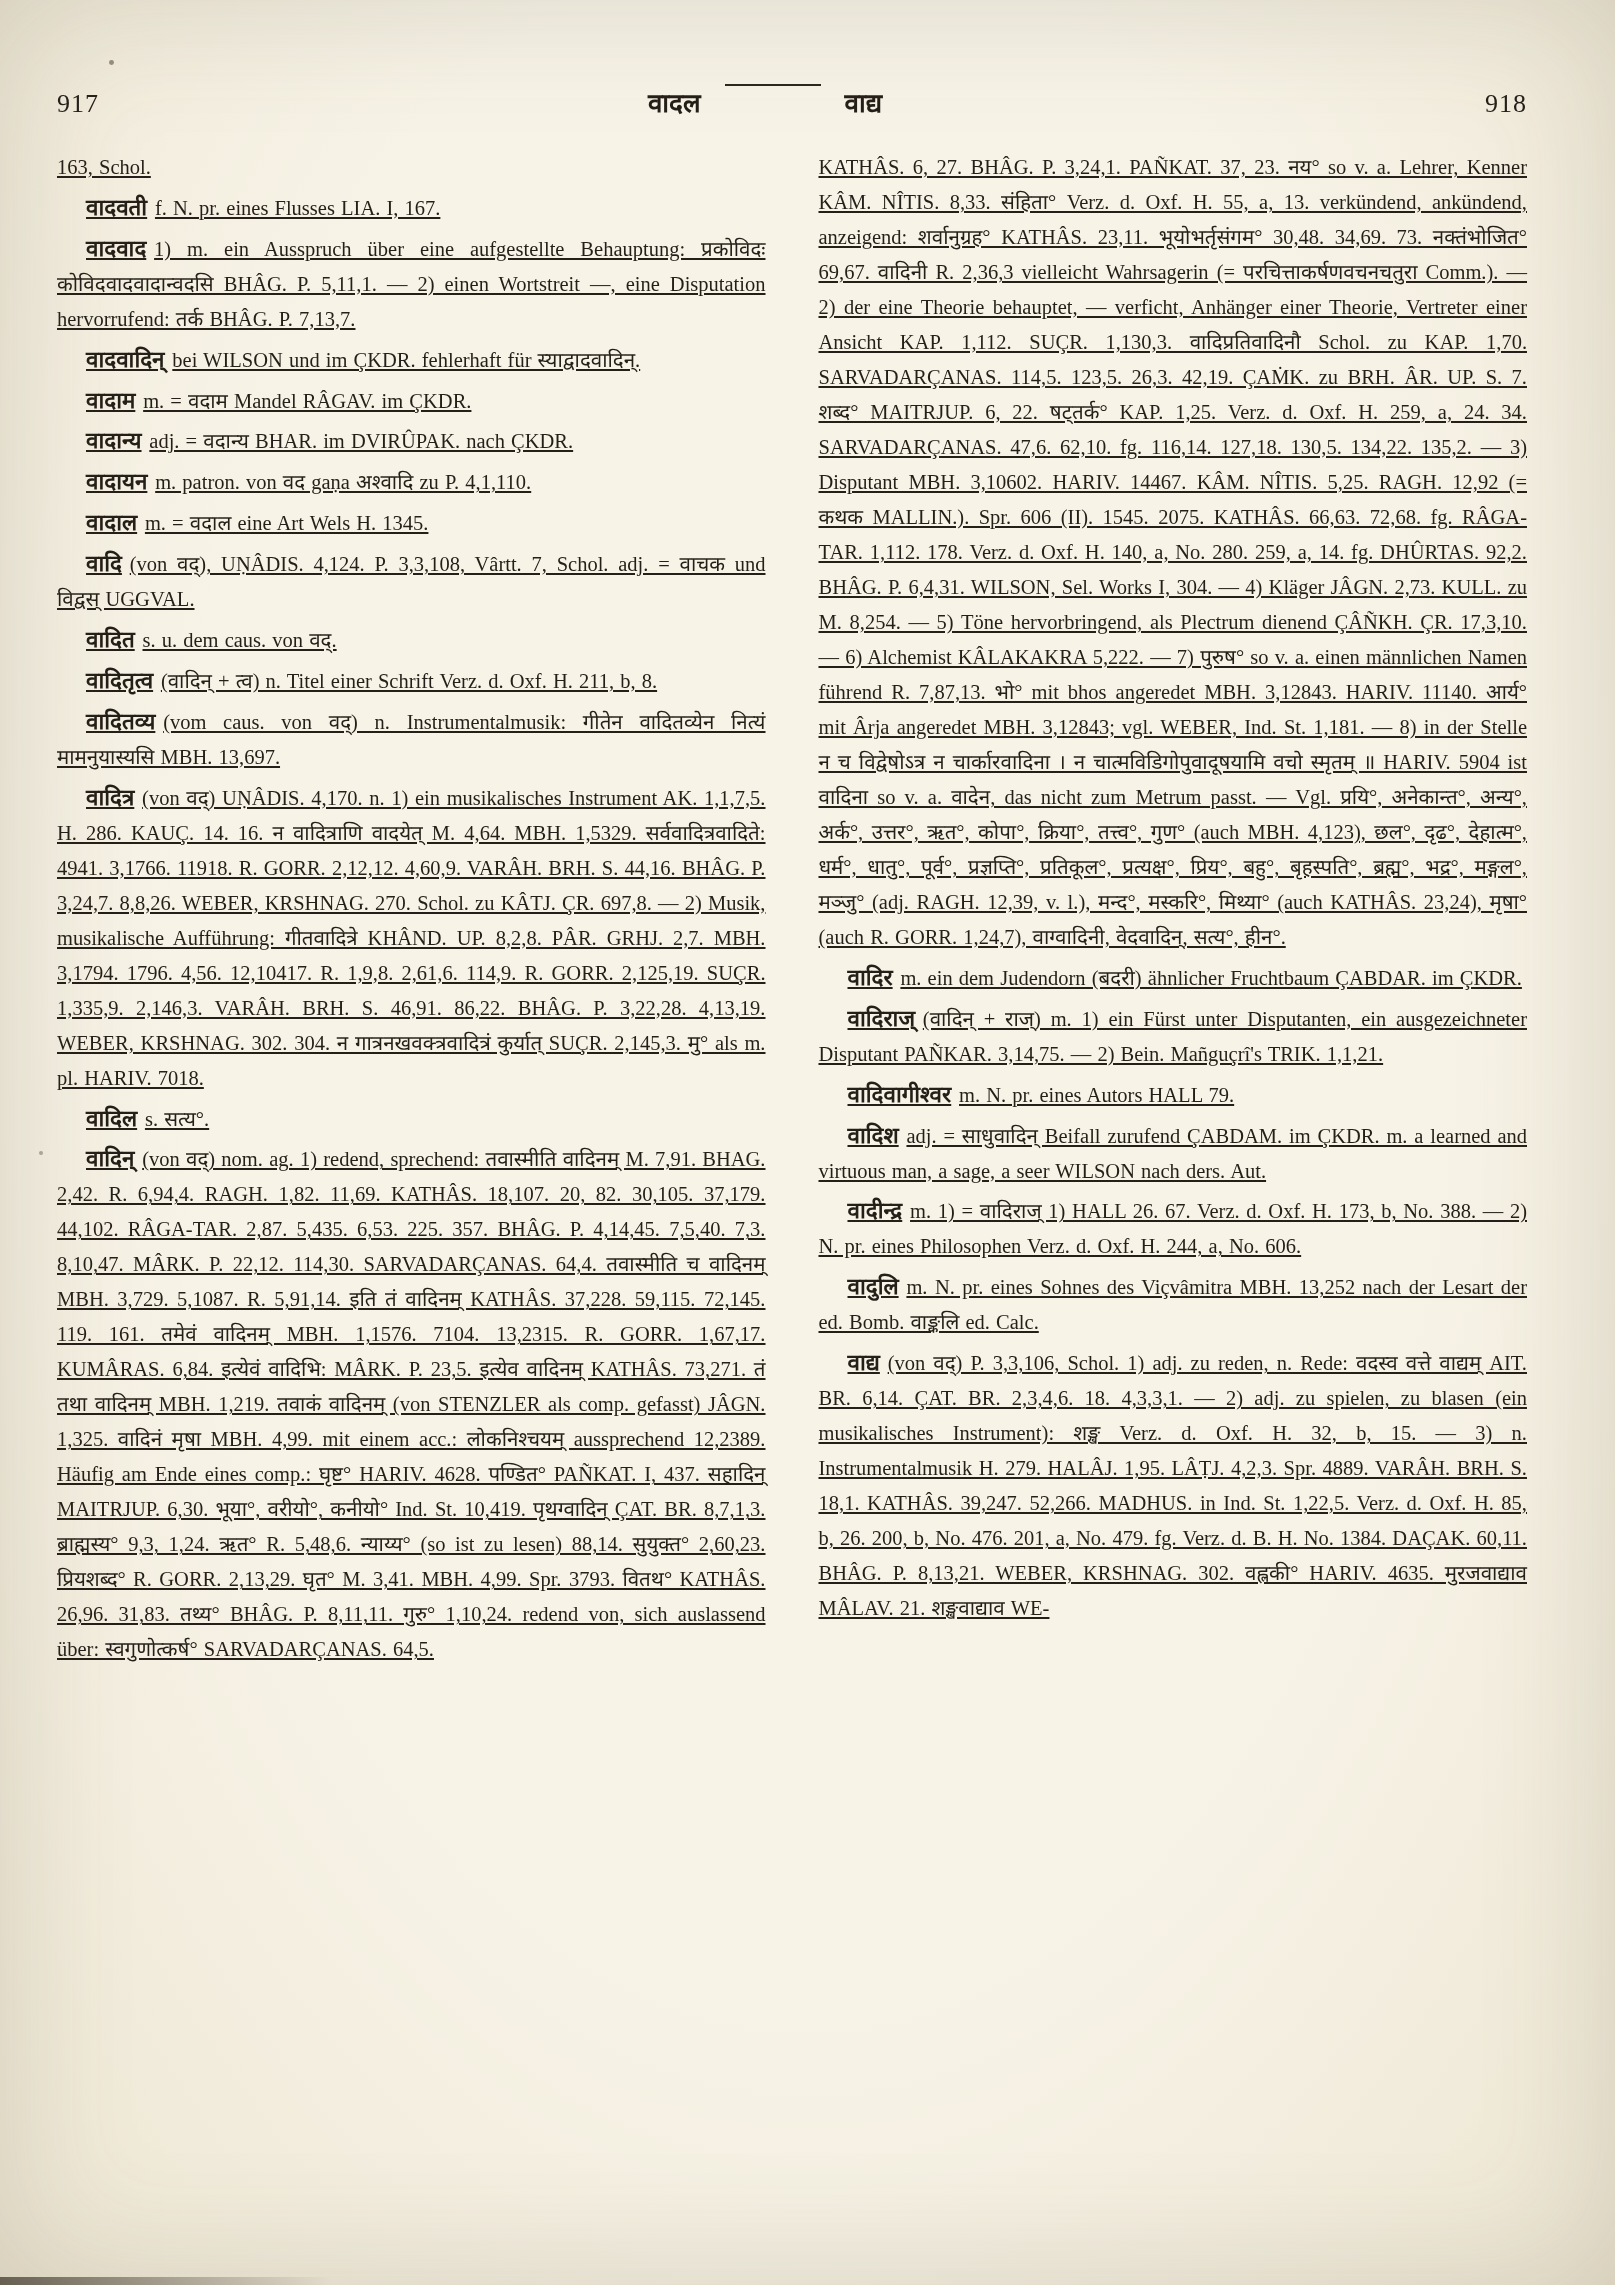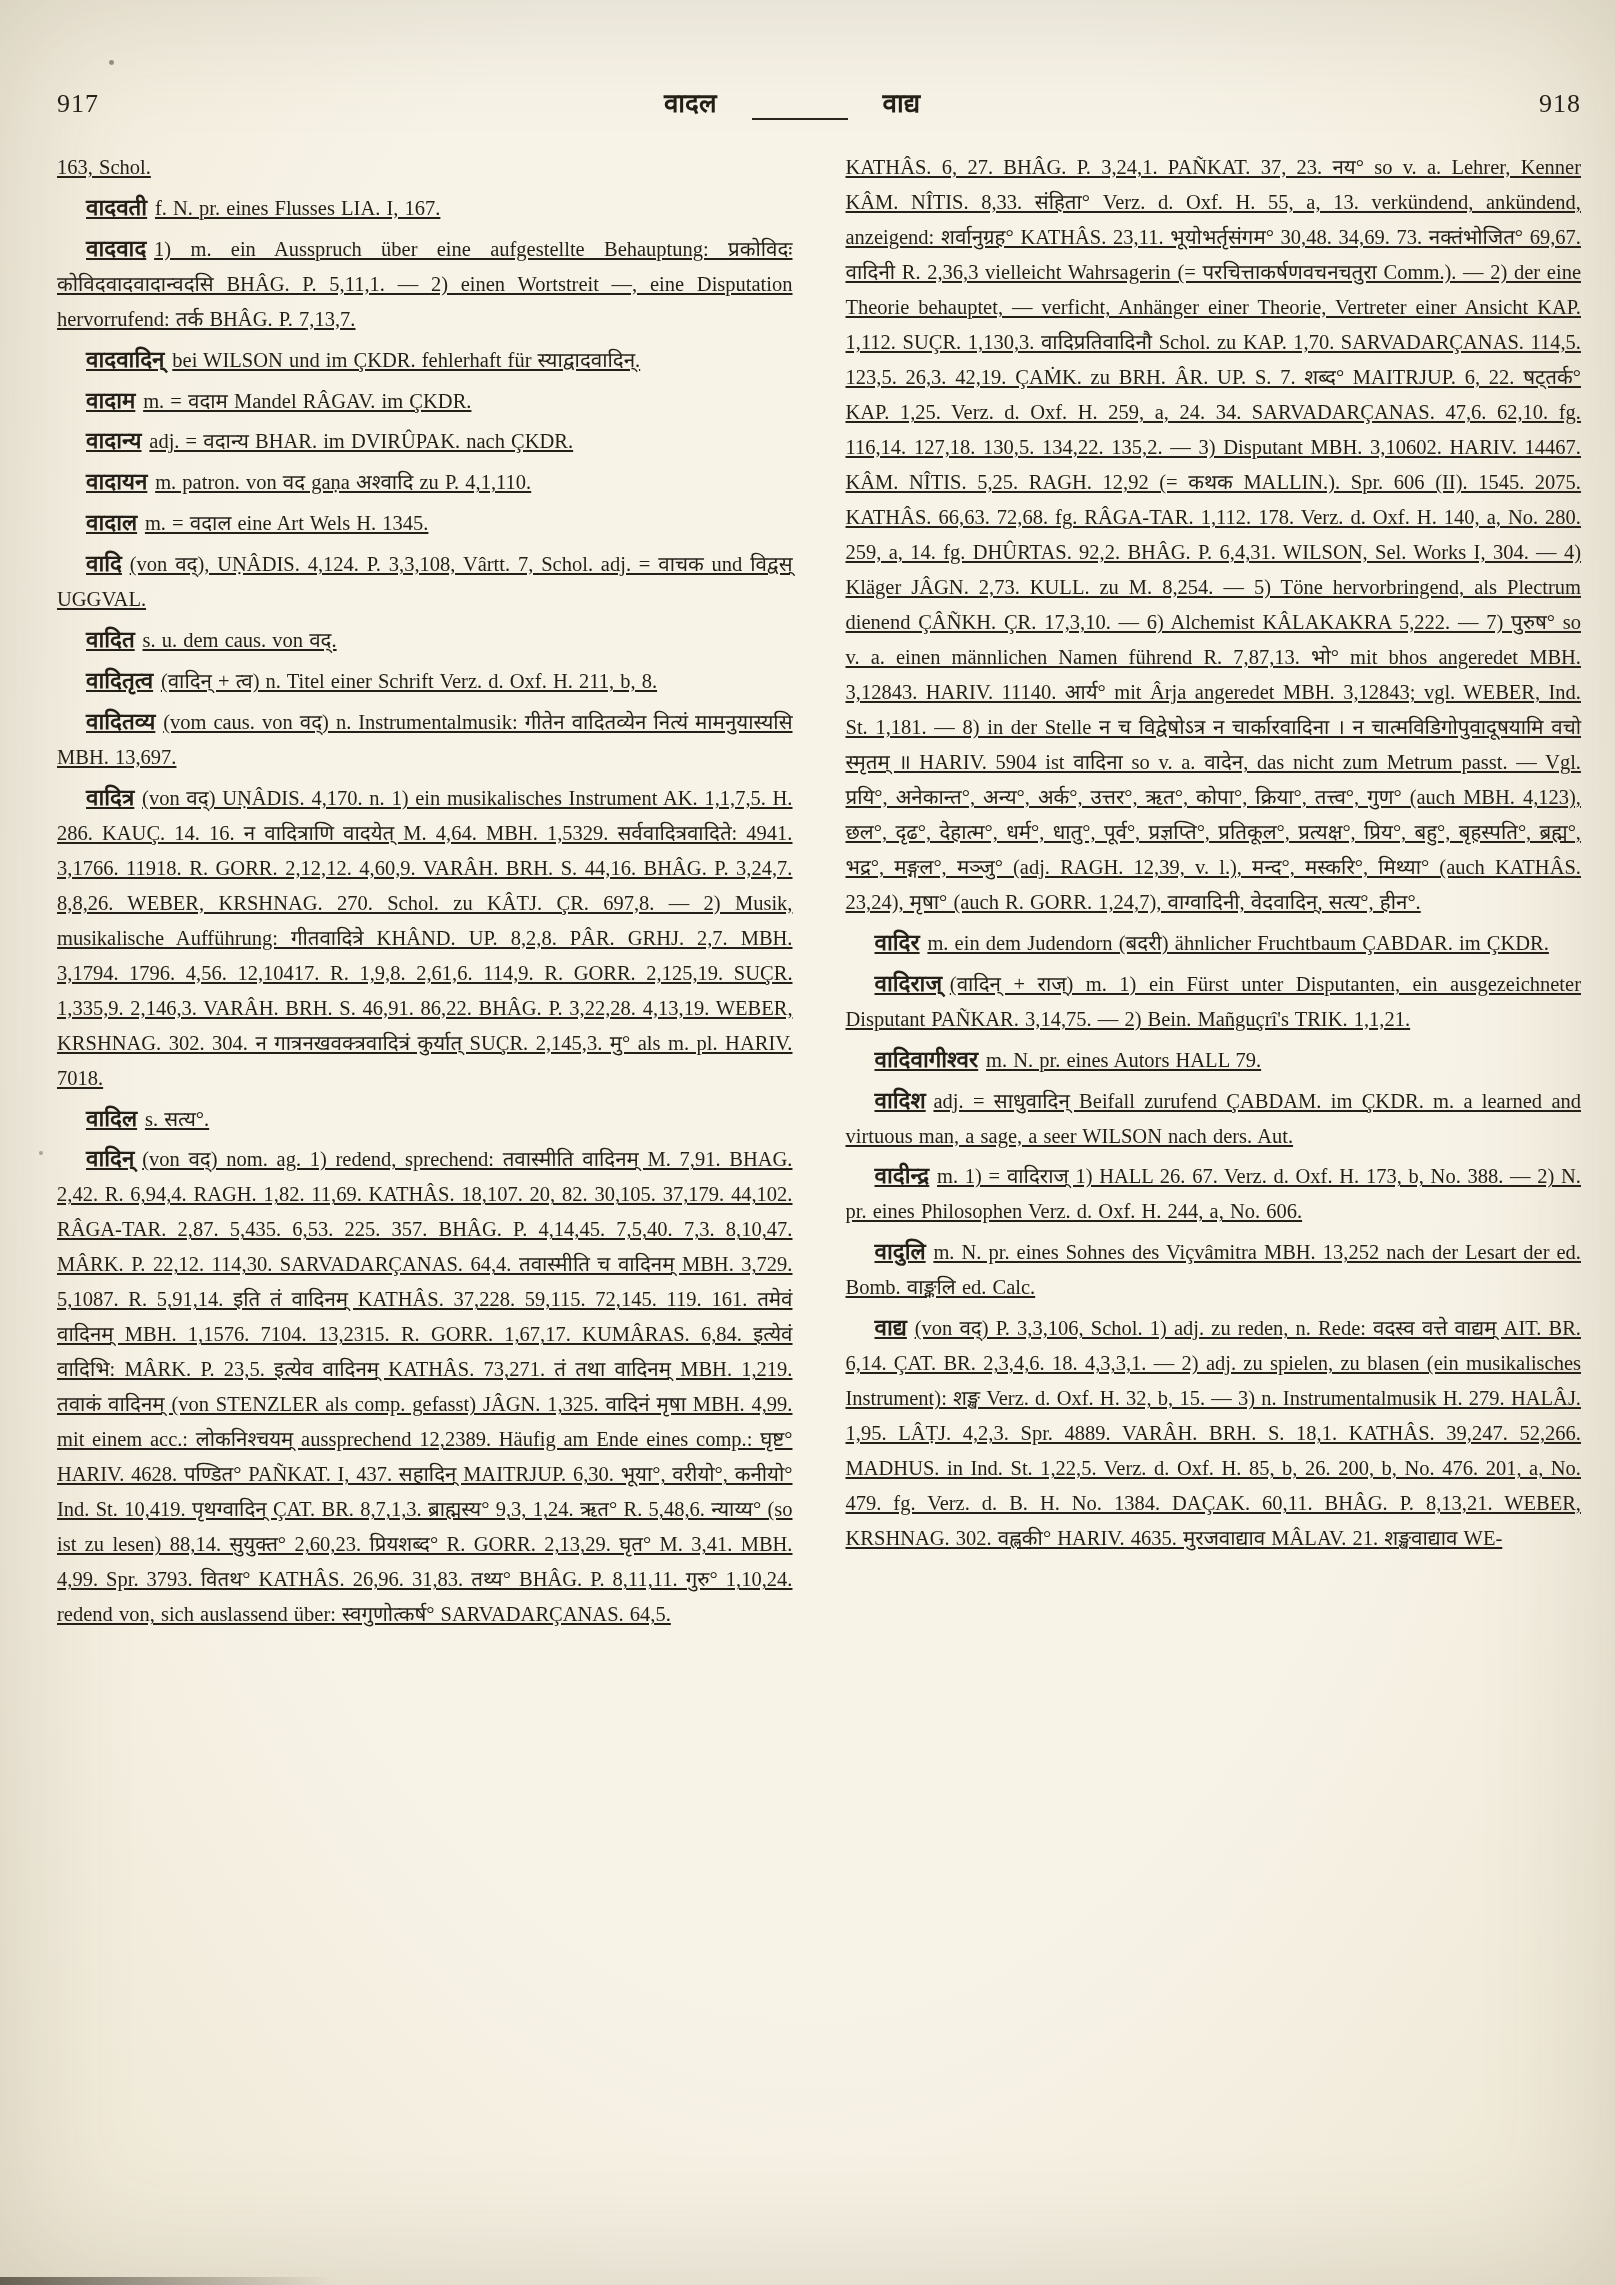--- a/index.html
+++ b/index.html
@@ -13,38 +13,38 @@
     font-family: "Liberation Serif", "DejaVu Serif", serif;
     color: #241f18;
     overflow: hidden;
     position: relative;
   }
   .page {
     position: relative;
     width: 100%;
     height: 100%;
     box-sizing: border-box;
-    padding: 84px 34px 0 57px;
+    padding: 84px 88px 0 57px;
   }
   .page-header {
     display: flex;
     align-items: baseline;
     justify-content: space-between;
     margin-bottom: 29px;
   }
   .pagenum {
     font-size: 26px;
     letter-spacing: 1px;
   }
   .running-head {
     flex: 1;
     display: flex;
-    align-items: flex-end;
+    align-items: flex-start;
     justify-content: center;
-    gap: 35px;
+    gap: 24px;
     font-size: 26px;
     font-weight: 700;
     transform: translateX(-27px);
   }
   .head-rule {
     display: inline-block;
     width: 96px;
     height: 0;
     border-top: 2.9px solid #2b261e;
   }

